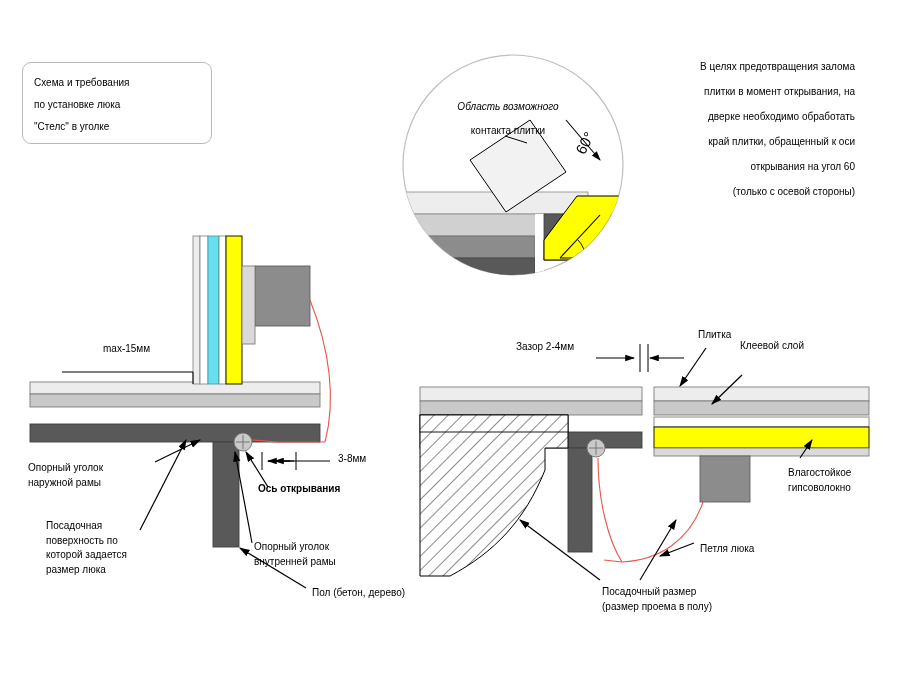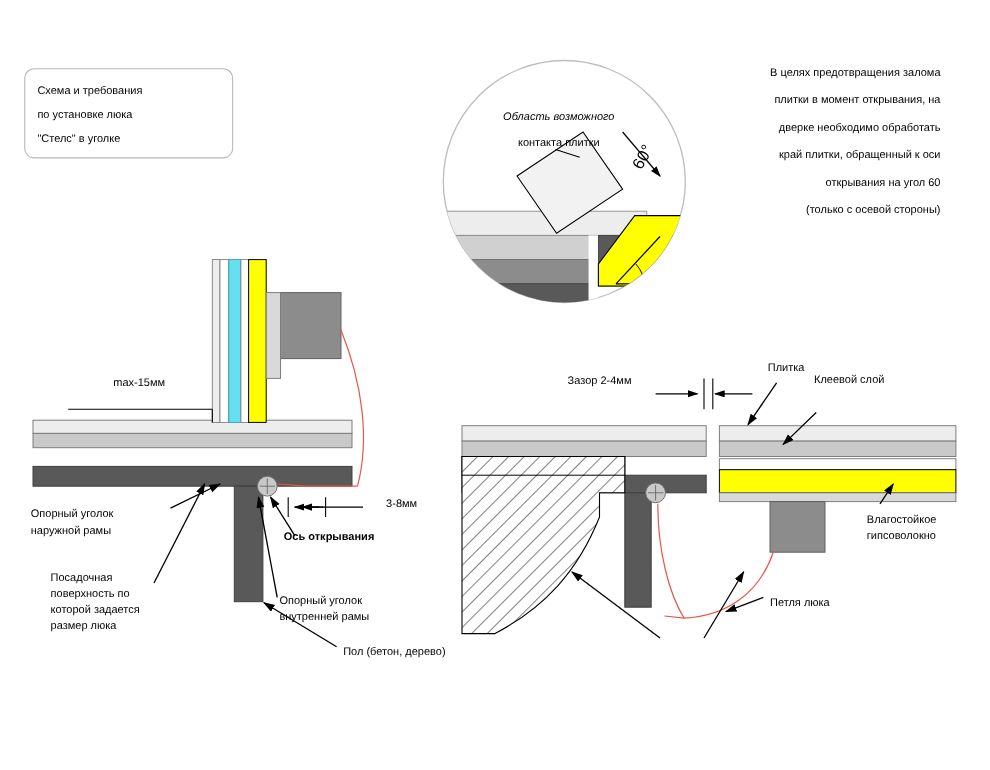--- a/index.html
+++ b/index.html
@@ -186,32 +186,34 @@
       <line x1="600" y1="580" x2="520" y2="520" stroke="#000000" stroke-width="1.2" marker-end="url(#arrowBlack)"></line>
       <line x1="640" y1="580" x2="676" y2="520" stroke="#000000" stroke-width="1.2" marker-end="url(#arrowBlack)"></line>
     </g>
   </svg>
 
   <div class="txt c" style="left:418px; top:100px; width:180px;font-style:italic;">Область возможного</div>
   <div class="txt c" style="left:418px; top:124px; width:180px;">контакта плитки</div>
   <div class="txt" style="left:570px; top:148px; font-size:15px; transform:rotate(-62deg); transform-origin:left top;">60°</div>
 
   <div class="txt" style="left:62px; top:342px;margin-left:41px;">max-15мм</div>
-  <div class="txt" style="left:351px; top:452px;text-align:right;">3-8мм</div>
+  <div class="txt" style="left:338px; top:452px;text-align:right;">3-8мм</div>
   <div class="txt" style="left:258px; top:482px;font-weight:bold;">Ось открывания</div>
   <div class="txt" style="left:28px; top:461px;">Опорный уголок
 наружной рамы</div>
   <div class="txt" style="left:46px; top:519px;">Посадочная
 поверхность по
 которой задается
 размер люка</div>
   <div class="txt" style="left:254px; top:540px;">Опорный уголок
 внутренней рамы</div>
   <div class="txt" style="left:312px; top:586px;text-align:right;">Пол (бетон, дерево)</div>
 
   <div class="txt" style="left:516px; top:340px;">Зазор 2-4мм</div>
   <div class="txt" style="left:698px; top:328px;">Плитка</div>
   <div class="txt" style="left:740px; top:339px;">Клеевой слой</div>
   <div class="txt" style="left:788px; top:466px;">Влагостойкое
 гипсоволокно</div>
   <div class="txt" style="left:700px; top:542px;">Петля люка</div>
+  <div class="txt" style="left:602px; top:585px;">Посадочный размер
+(размер проема в полу)</div>
 
 </div>
 
 </body></html>

